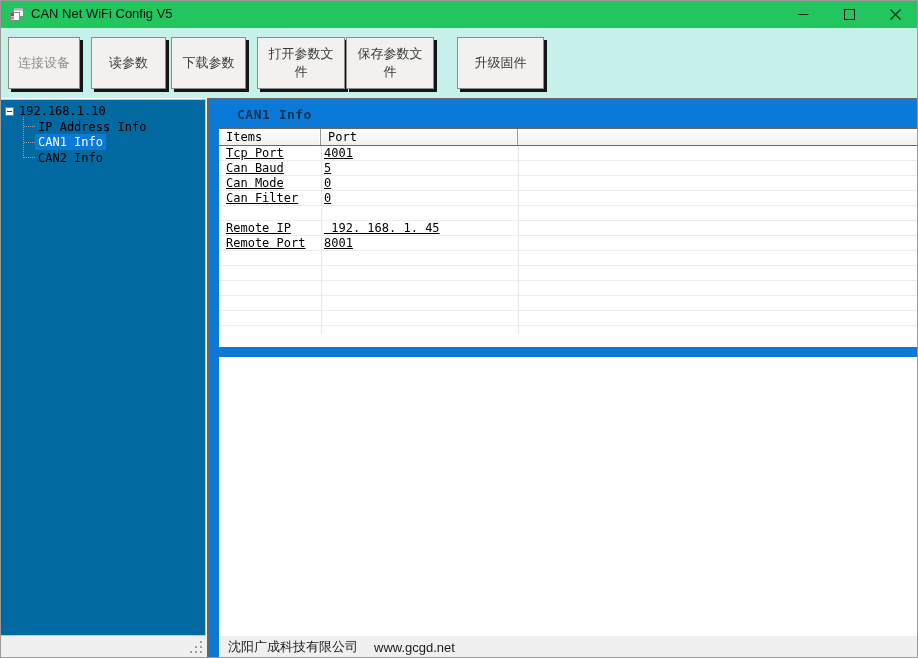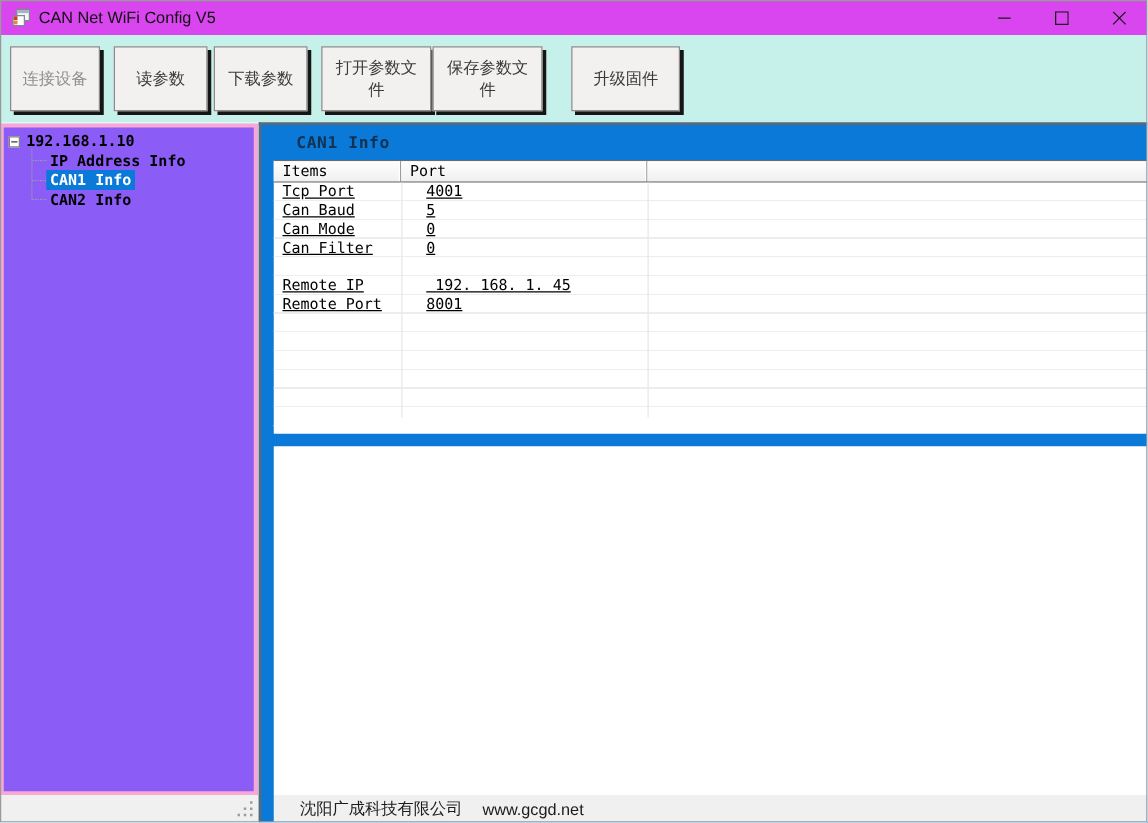--- a/index.html
+++ b/index.html
@@ -1,38 +1,38 @@
 <!DOCTYPE html>
 <html><head>
 <meta charset="utf-8">
 <style>
   html,body{margin:0;padding:0;background:#fff;}
   #app{position:relative;width:918px;height:658px;background:#fff;overflow:hidden;
        font-family:"DejaVu Sans Mono",monospace;-webkit-font-smoothing:none;}
   #frame{position:absolute;inset:0;border:1px solid #9a9a9a;pointer-events:none;z-index:50;}
 
   
-  .titlebar{position:absolute;left:0;top:0;width:918px;height:28px;background:#d946ef;}
+  .titlebar{position:absolute;left:0;top:0;width:918px;height:28px;background:#22c55e;}
   .app-icon{position:absolute;left:9px;top:6px;width:16px;height:16px;}
   .title-text{position:absolute;left:31px;top:6px;font:13px "Liberation Sans",sans-serif;color:#101010;}
   .win-btn{position:absolute;top:0;width:46px;height:29px;display:flex;align-items:center;justify-content:center;cursor:default;}
   .win-btn.min{right:92px}.win-btn.max{right:46px}.win-btn.close{right:0}
 
   
   .toolbar{position:absolute;left:0;top:28px;width:918px;height:70px;background:#c6f0ea;}
   .tbtn{position:absolute;top:9px;height:52px;background:#f2f1ef;border:1px solid #8c8c8c;
         box-shadow:3px 3px 0 0 #151515;display:flex;align-items:center;justify-content:center;
         font:13px "Liberation Sans",sans-serif;color:#3a3a3a;cursor:default;}
   .tbtn.disabled{color:#8f8f8f;}
   .devinfo{position:absolute;left:625px;top:43px;font:600 11px "DejaVu Sans Mono",monospace;
            letter-spacing:.6px;color:#121212;line-height:16px;white-space:pre;}
 
   
-  .tree{position:absolute;left:0;top:99px;width:206px;height:537px;background:#8b5cf6;
-        border:3px solid #f9a8d4;box-sizing:border-box;font-size:12px;color:#000;font-weight:bold;}
+  .tree{position:absolute;left:0;top:99px;width:206px;height:537px;background:#0369a1;
+        border:1px solid #f9a8d4;box-sizing:border-box;font-size:12px;color:#000;}
   .tree .expander{position:absolute;left:4px;top:7px;width:9px;height:9px;background:#fff;
         border:1px solid #808080;box-sizing:border-box;}
   .tree .expander::after{content:"";position:absolute;left:1px;top:3px;width:5px;height:1px;background:#3c3c3c;}
   .node{position:absolute;white-space:pre;line-height:14px;padding:1px 3px;}
   .node.root{left:15px;top:3px;}
   .node.child{left:34px;}
   .node.sel{background:#0b79d7;color:#fff;}
   .vline{position:absolute;left:22px;top:17px;height:41px;width:0;border-left:1px dotted #9aa0a6;}
   .hstub{position:absolute;left:23px;width:11px;height:0;border-top:1px dotted #9aa0a6;}
   .grip-area{position:absolute;left:0;top:636px;width:207px;height:22px;background:#f0f0f0;}
@@ -48,25 +48,25 @@
              border-top:1px solid #696969;border-bottom:1px solid #696969;box-sizing:border-box;justify-content:flex-end;}
   .hcell{background:linear-gradient(#fefefe,#f0f0f0);border-right:1px solid #9b9b9b;
          box-shadow:inset -1px 0 0 #ffffff;font-size:12px;color:#000;
          display:flex;align-items:center;padding-left:7px;box-sizing:border-box;}
   .hcell.c0{width:102px}.hcell.c1{width:197px}.hcell.c2{flex:1;border-right:none;box-shadow:none;}
   .lv-body{position:absolute;left:0;right:0;top:18px;bottom:0;
            background:repeating-linear-gradient(to bottom,transparent 0 14px,#ededed 14px 15px);}
   .vgrid{position:absolute;top:0;width:1px;height:188px;background:#e7e7e7;}
   .lvrow{position:absolute;left:0;right:0;height:15px;display:flex;font-size:12px;color:#000;cursor:default;text-decoration:underline;}
   .cell0{width:102px;padding-left:7px;box-sizing:border-box;white-space:pre;line-height:15px;}
-  .cell1{width:197px;padding-left:20px;box-sizing:border-box;white-space:pre;line-height:15px;}
+  .cell1{width:197px;padding-left:3px;box-sizing:border-box;white-space:pre;line-height:15px;}
   .spacer-white{position:absolute;left:10px;right:0;top:240px;height:7px;background:#fff;}
   .lower{position:absolute;left:10px;right:0;top:257px;height:279px;background:#fff;}
   .statusbar{position:absolute;left:10px;right:0;top:536px;height:22px;background:#f0f0f0;
-             display:flex;align-items:center;gap:16px;padding-left:21px;
+             display:flex;align-items:center;gap:16px;padding-left:9px;
              font:13px "Liberation Sans",sans-serif;color:#1b1b1b;}
 </style>
 </head>
 <body>
 
 <div id="app">
   <div id="frame"></div>
 
   <div class="titlebar">
     <span class="app-icon">

